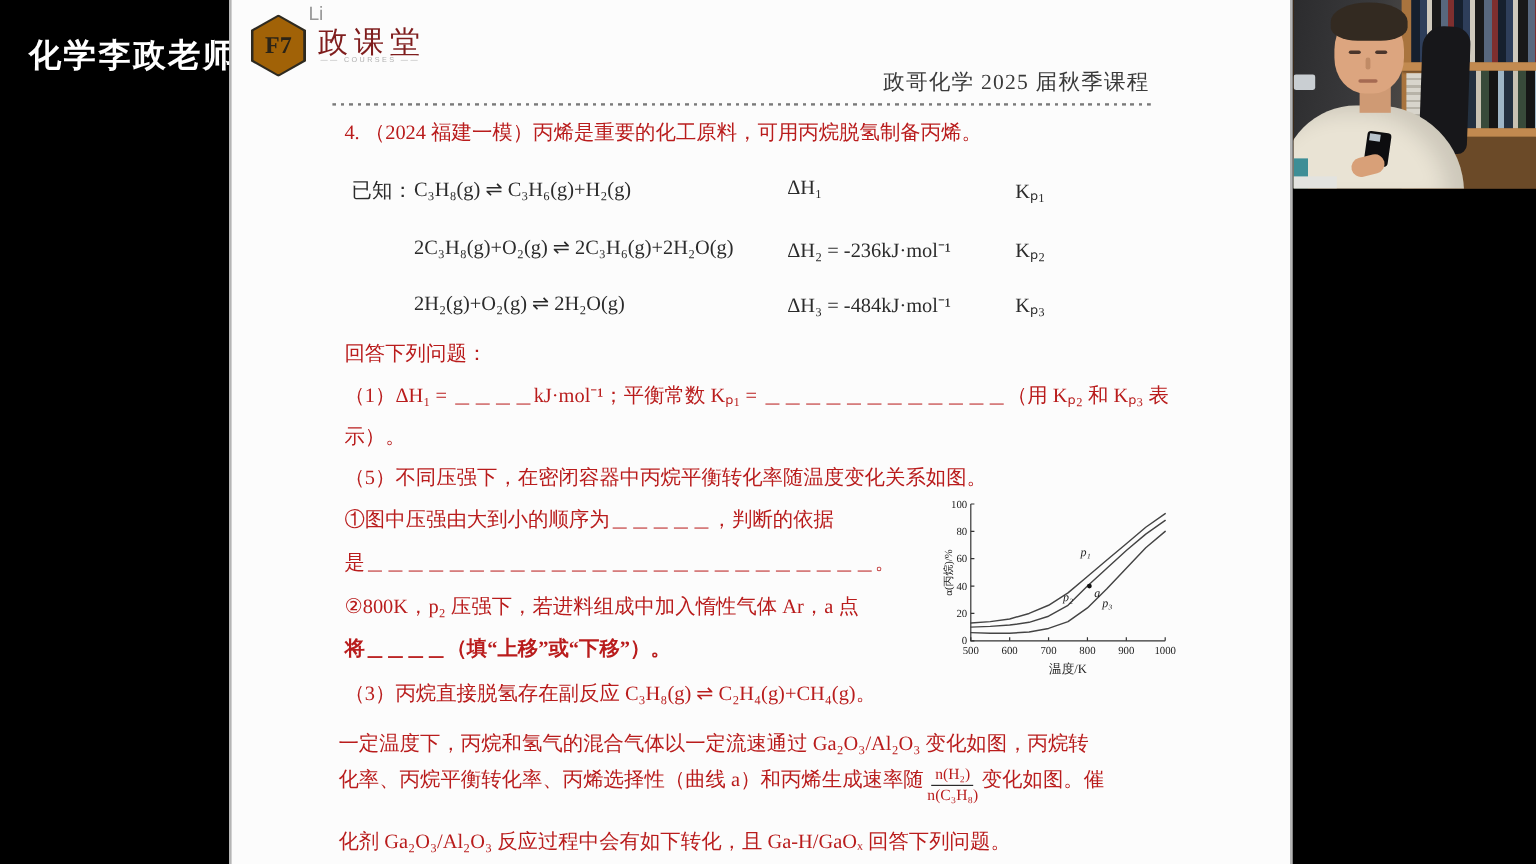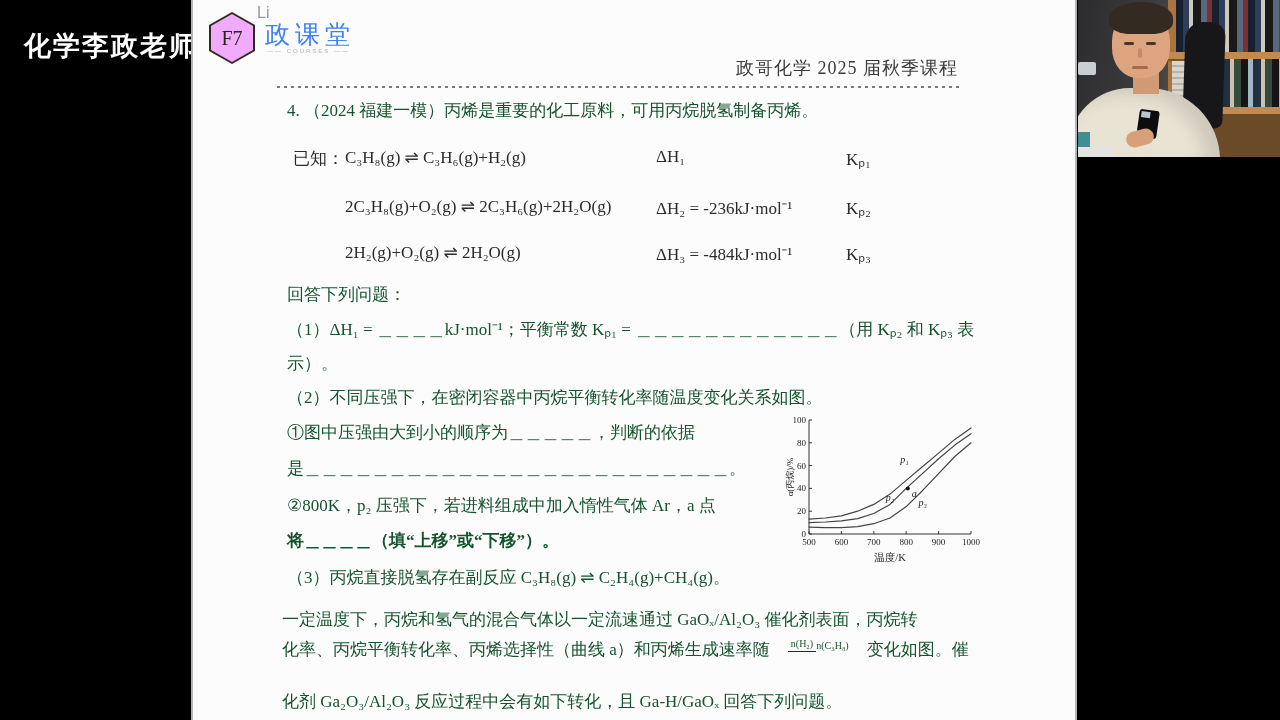--- a/index.html
+++ b/index.html
@@ -9,47 +9,47 @@
 
   #stage { position:relative; width:1280px; height:720px; background:#000; }
 
   
   #watermark { left:24px; top:28px; color:#fff; font-family:"Liberation Sans",sans-serif;
                font-weight:bold; font-size:27px; letter-spacing:2px; }
 
   
   #doc { left:191px; top:0; width:886px; height:720px; background:#fcfcfc;
          border-left:2px solid #b5b5b5; border-right:2px solid #b5b5b5; color:#2b2b2b; }
-  #doc .line { position:absolute; font-size:17px; white-space:nowrap; color:#14532d; }
+  #doc .line { position:absolute; font-size:17px; white-space:nowrap; color:#b91c1c; }
 
   
   #logo-hex-outer { left:16px; top:12px; width:46px; height:52px; background:#2e2a20;
         clip-path:polygon(50% 0,100% 25%,100% 75%,50% 100%,0 75%,0 25%); }
-  #logo-hex-inner { left:2px; top:2px; width:42px; height:48px; background:#f0abfc;
+  #logo-hex-inner { left:2px; top:2px; width:42px; height:48px; background:#a16207;
         clip-path:polygon(50% 0,100% 25%,100% 75%,50% 100%,0 75%,0 25%);
         display:flex; align-items:center; justify-content:center;
-        font-family:"Liberation Serif",serif; font-weight:normal; font-size:20px; color:#2b2417; }
+        font-family:"Liberation Serif",serif; font-weight:bold; font-size:20px; color:#2b2417; }
   #logo-li { left:64px; top:4px; font-size:16px; color:#999; font-family:"Liberation Sans",sans-serif; }
-  #brand-name { left:72px; top:18px; font-size:25px; color:#3b82f6; letter-spacing:5px; }
+  #brand-name { left:72px; top:18px; font-size:25px; color:#7f1d1d; letter-spacing:5px; }
   #brand-sub { left:74px; top:48px; font-size:6px; color:#b0b0b0; letter-spacing:2px;
                font-family:"Liberation Sans",sans-serif; }
 
   #course-title { left:0; top:56px; width:765px; text-align:right; font-size:18px;
                   color:#3a3a3a; letter-spacing:1px; }
   #header-rule { left:84px; top:86px; width:682px; height:2px;
       background:repeating-linear-gradient(90deg,#7a7a7a 0 3px,transparent 3px 7px); }
 
   .eq-row { position:absolute; font-size:17px; white-space:nowrap; }
   .eq-row .known { position:absolute; left:100px; }
   .eq-row .eq    { position:absolute; left:152px; }
   .eq-row .dh    { position:absolute; left:463px; }
   .eq-row .kp    { position:absolute; left:653px; }
 
-  .frac { display:inline-flex; flex-direction:row; align-items:center;
-          vertical-align:middle; font-size:10px; line-height:1.15; margin:0 18px; }
+  .frac { display:inline-flex; flex-direction:column; align-items:center;
+          vertical-align:middle; font-size:13px; line-height:1.15; margin:0 3px; }
   .frac .num { border-bottom:1px solid #2a2a2a; padding:0 3px 1px; }
   .frac .den { padding-top:1px; }
   #line-q3-body2 { display:flex; align-items:flex-start; }
 
   
   #chart-box { left:592px; top:410px; width:212px; height:162px; }
   #chart-box svg text { font-family:"Liberation Serif",serif; fill:#222; }
 
   
   #webcam { left:1078px; top:0; width:202px; height:157px; overflow:hidden; background:#9a6a3a; }
@@ -119,27 +119,27 @@
     </div>
     <div class="eq-row" style="top:242px;">
       <span class="eq">2H₂(g)+O₂(g) ⇌ 2H₂O(g)</span>
       <span class="dh">ΔH₃ = -484kJ·mol⁻¹</span>
       <span class="kp">Kₚ₃</span>
     </div>
 
     <div class="line" style="left:94px; top:283px;">回答下列问题：</div>
     <div class="line" style="left:94px; top:317px;">（1）ΔH₁ = ＿＿＿＿kJ·mol⁻¹；平衡常数 Kₚ₁ = ＿＿＿＿＿＿＿＿＿＿＿＿（用 Kₚ₂ 和 Kₚ₃ 表</div>
     <div class="line" style="left:94px; top:352px;">示）。</div>
-    <div class="line" style="left:94px; top:386px;">（2）不同压强下，在密闭容器中丙烷平衡转化率随温度变化关系如图。</div>
+    <div class="line" style="left:94px; top:386px;">（5）不同压强下，在密闭容器中丙烷平衡转化率随温度变化关系如图。</div>
     <div class="line" style="left:94px; top:421px;">①图中压强由大到小的顺序为＿＿＿＿＿，判断的依据</div>
     <div class="line" style="left:94px; top:457px;">是＿＿＿＿＿＿＿＿＿＿＿＿＿＿＿＿＿＿＿＿＿＿＿＿＿。</div>
     <div class="line" style="left:94px; top:494px;">②800K，p₂ 压强下，若进料组成中加入惰性气体 Ar，a 点</div>
     <div class="line" style="left:94px; top:529px;font-weight:bold;">将＿＿＿＿（填“上移”或“下移”）。</div>
     <div class="line" style="left:94px; top:566px;">（3）丙烷直接脱氢存在副反应 C₃H₈(g) ⇌ C₂H₄(g)+CH₄(g)。</div>
-    <div class="line" style="left:89px; top:608px;">一定温度下，丙烷和氢气的混合气体以一定流速通过 GaOₓ/Al₂O₃ 催化剂表面，丙烷转</div>
+    <div class="line" style="left:89px; top:608px;">一定温度下，丙烷和氢气的混合气体以一定流速通过 Ga₂O₃/Al₂O₃ 变化如图，丙烷转</div>
 
     <div id="line-q3-body2" class="line" style="left:89px; top:638px;">
       <span>化率、丙烷平衡转化率、丙烯选择性（曲线 a）和丙烯生成速率随</span>
       <span class="frac">
         <span class="num">n(H₂)</span>
         <span class="den">n(C₃H₈)</span>
       </span>
       <span>变化如图。催</span>
     </div>
 

